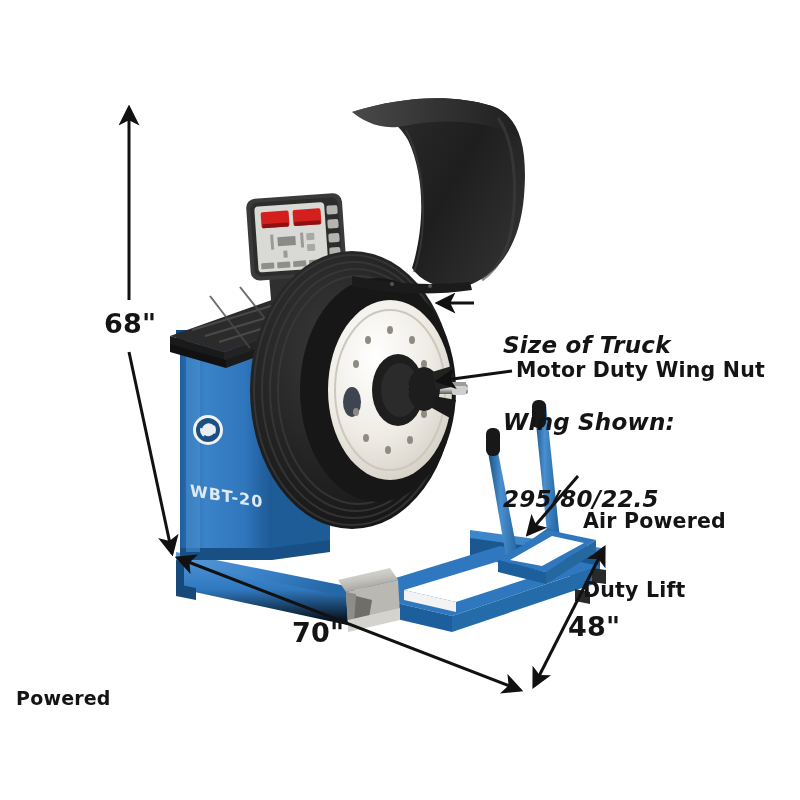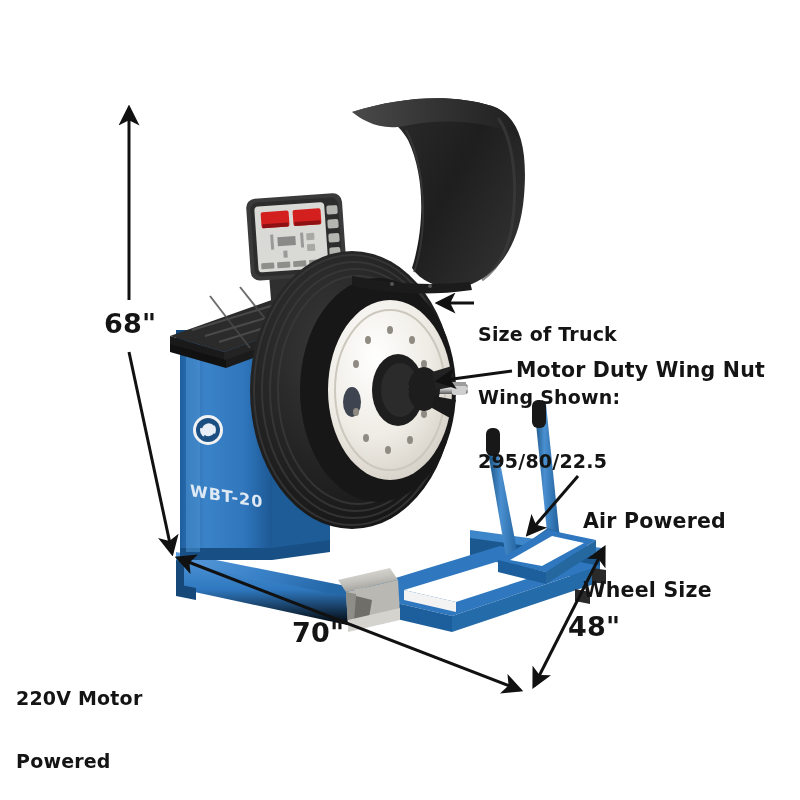--- a/index.html
+++ b/index.html
@@ -22,21 +22,21 @@
     white-space:pre;
     line-height:1.12;
   }
   .dim{font-size:27px;}
   .callout{font-size:20.5px;}
   .note{font-size:19px;}
 
   #lbl-68{left:104px;top:309px;}
   #lbl-70{left:292px;top:618px;}
   #lbl-48{left:568px;top:612px;}
-  #lbl-tire-size{left:478px;top:281px;font-size:19px;}
+  #lbl-tire-size{left:503px;top:281px;font-size:23px;font-style:italic;}
   #lbl-wingnut{left:516px;top:359px;}
   #lbl-lift{left:583px;top:464px;}
   #lbl-motor{left:16px;top:645px;}
 </style>
 </head>
 <body>
 
 <div id="stage">
 
   <svg id="art" viewBox="0 0 800 800" xmlns="http://www.w3.org/2000/svg">
@@ -324,21 +324,20 @@
   <div class="anno callout" id="lbl-tire-size">
     <div>Size of Truck</div>
     <div>Wing Shown:</div>
     <div>295/80/22.5</div>
   </div>
 
   <div class="anno callout" id="lbl-wingnut">Motor Duty Wing Nut</div>
 
   <div class="anno callout" id="lbl-lift">
     <div>Air Powered</div>
-    <div>Wheel Size</div>
+    <div>Duty Lift</div>
   </div>
 
   <div class="anno note" id="lbl-motor">
-    <div>220V Motor</div>
     <div>Powered</div>
   </div>
 
 </div>
 
 </body></html>

